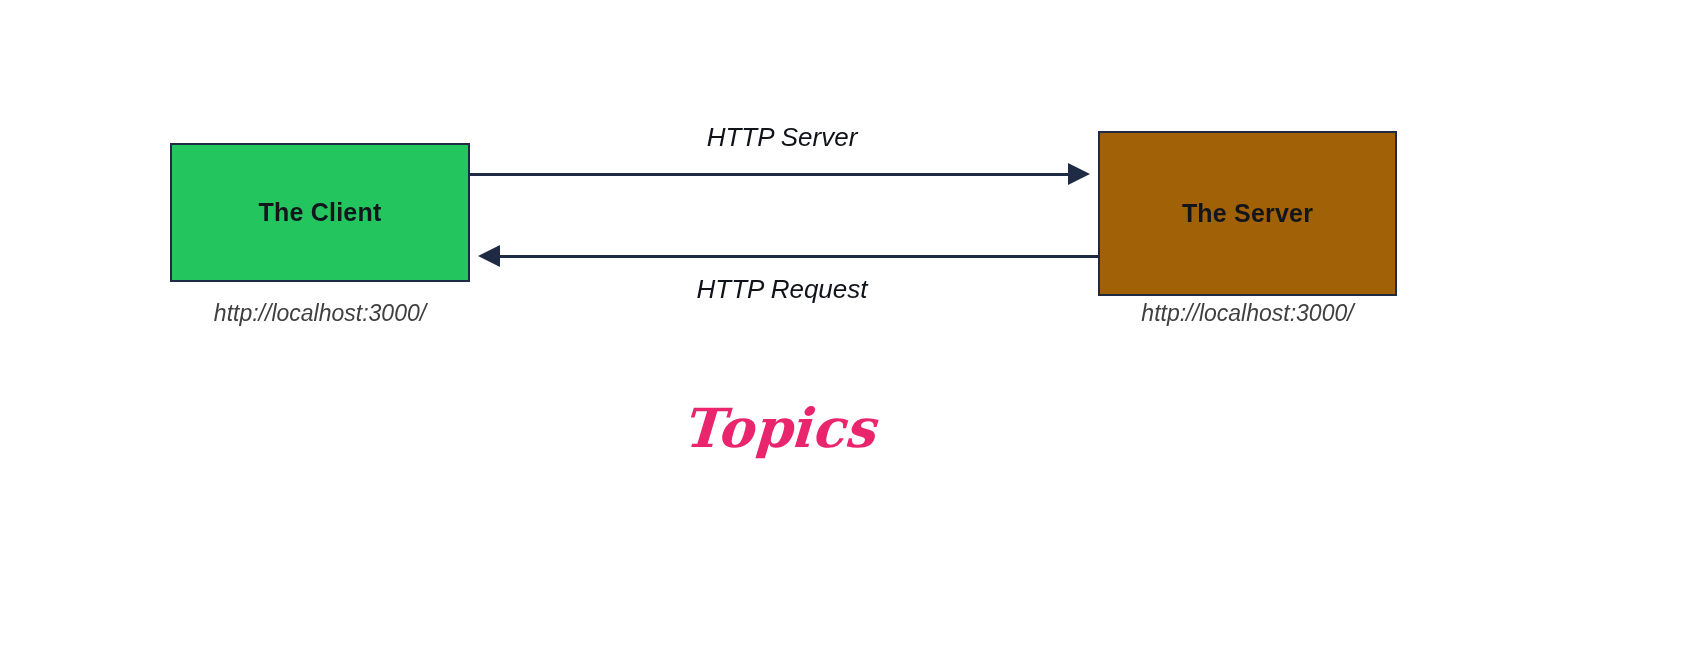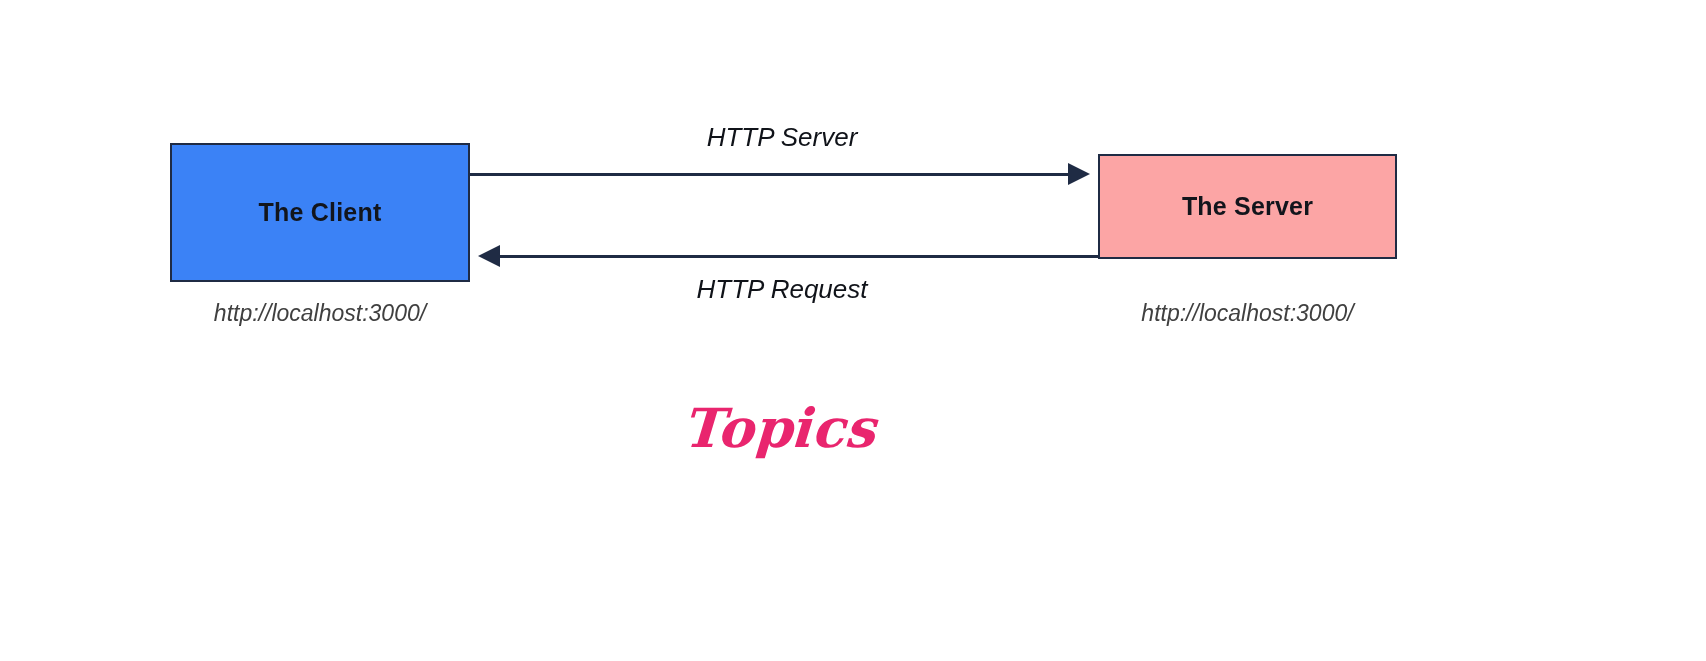--- a/index.html
+++ b/index.html
@@ -33,28 +33,28 @@
     font-size: 25px;
     font-weight: bold;
     color: #12151c;
     letter-spacing: 0.2px;
   }
   #client-node {
     left: 170px;
     top: 143px;
     width: 300px;
     height: 139px;
-    background: #3b82f6;
+    background: #22c55e;
   }
   #server-node {
     left: 1098px;
-    top: 154px;
+    top: 131px;
     width: 299px;
-    height: 105px;
-    background: #fca5a5;
+    height: 165px;
+    background: #a16207;
   }
 
   
   .endpoint-url {
     position: absolute;
     font-family: "Liberation Sans", sans-serif;
     font-style: italic;
     font-size: 23px;
     color: #404040;
     white-space: nowrap;

